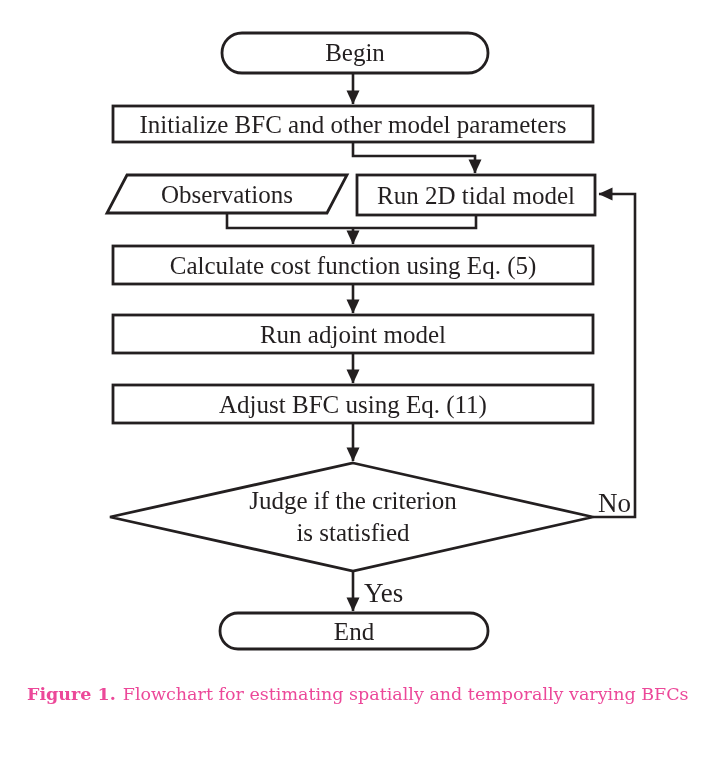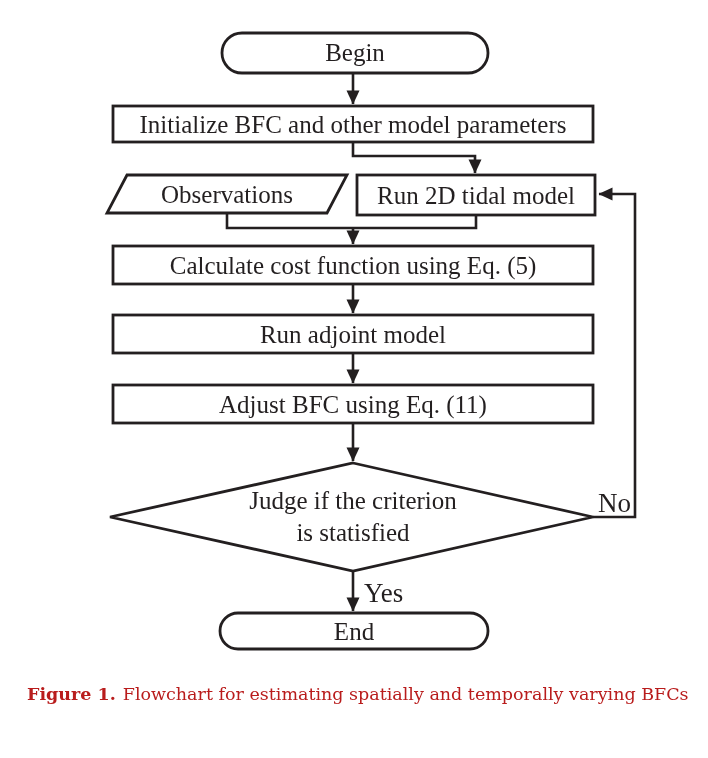--- a/index.html
+++ b/index.html
@@ -42,21 +42,21 @@
   }
   .caption {
     position: absolute;
     left: 27px;
     top: 680px;
     width: 672px;
     margin: 0;
     font-family: "DejaVu Serif", serif;
     font-size: 17.5px;
     line-height: 28px;
-    color: #b91c1c;
+    color: #ec4899;
   }
   .caption strong {
     font-weight: bold;
     margin-right: 7px;
   }
 </style>
 </head>
 <body>
 
 <div class="page">

